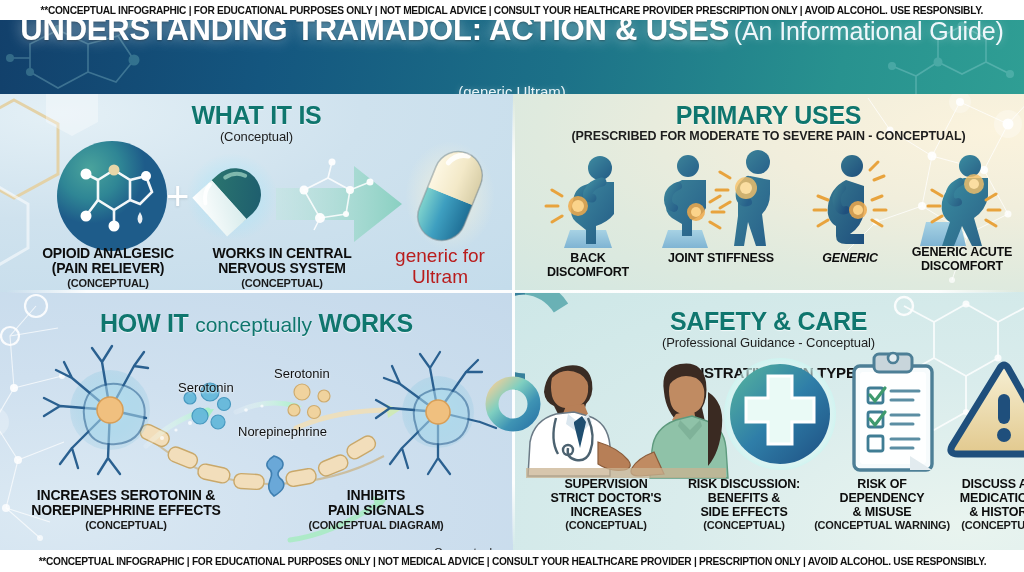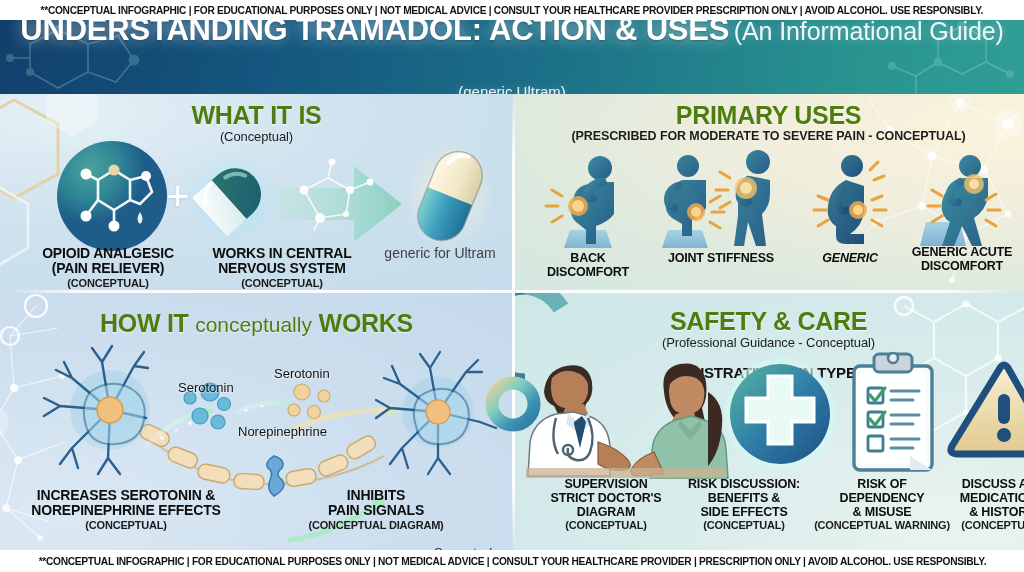--- a/index.html
+++ b/index.html
@@ -88,35 +88,35 @@
     background:linear-gradient(90deg,rgba(255,255,255,0) 0%,rgba(255,255,255,.95) 8%,rgba(255,255,255,.95) 92%,rgba(255,255,255,0) 100%);
     z-index:8;
   }
   .center-ring{
     position:absolute; left:484px; top:281px; width:58px; height:58px; z-index:12;
   }
 
   
   .sec-head{ position:absolute; width:100%; text-align:center; z-index:9; }
   .sec-title{
-    font-size:25px; font-weight:700; color:#4d7c0f; letter-spacing:-0.3px;
+    font-size:25px; font-weight:700; color:#0f766e; letter-spacing:-0.3px;
     line-height:1.05; text-shadow:0 1px 1px rgba(255,255,255,.7);
   }
   .sec-title .light{ font-weight:400; font-size:21px; letter-spacing:0; }
   .sec-sub{
     margin-top:1px; font-size:13px; font-weight:400; color:#1d1d1d; letter-spacing:-0.1px;
   }
   .sec-sub.caps{ font-weight:600; font-size:12.5px; }
 
   
   .cap{ position:absolute; text-align:center; z-index:10; line-height:1.1; }
   .cap .l1{ font-size:14px; font-weight:700; color:#0d0d0d; letter-spacing:-0.2px; }
   .cap .l1.sm{ font-size:12.5px; }
   .cap .l2{ font-size:11px; font-weight:600; color:#1a1a1a; letter-spacing:-0.2px; }
-  .cap .plain{ font-size:14px; font-weight:400; color:#404040; }
+  .cap .plain{ font-size:19px; font-weight:400; color:#b91c1c; }
 
   .illus-pain-types{
     position:absolute; left:513px; top:270px; width:511px; text-align:center; z-index:10;
     font-size:15px; font-weight:700; color:#121212; letter-spacing:-0.2px;
   }
   .credit{
     position:absolute; right:8px; bottom:2px; z-index:20;
     font-size:9.5px; font-weight:700; color:#222; letter-spacing:-0.2px;
   }
   .concept-diagram-note{
@@ -728,21 +728,21 @@
         </linearGradient>
       </defs>
       <path d="M52 10 q4 -6 8 0 L104 88 q4 8 -6 8 L10 96 q-10 0 -6 -8 z" fill="url(#triG)" stroke="#1f4f7c" stroke-width="7" stroke-linejoin="round"></path>
       <rect x="50" y="36" width="12" height="30" rx="6" fill="#1f4f7c"></rect>
       <circle cx="56" cy="77" r="7" fill="#1f4f7c"></circle>
     </svg>
 
     <div class="cap" style="left:518px;top:384px;width:176px;">
       <div class="l1 sm">SUPERVISION</div>
       <div class="l1 sm">STRICT DOCTOR'S</div>
-      <div class="l1 sm">DIAGRAM</div>
+      <div class="l1 sm">INCREASES</div>
       <div class="l2">(CONCEPTUAL)</div>
     </div>
     <div class="cap" style="left:668px;top:384px;width:152px;">
       <div class="l1 sm">RISK DISCUSSION:</div>
       <div class="l1 sm">BENEFITS &amp;</div>
       <div class="l1 sm">SIDE EFFECTS</div>
       <div class="l2">(CONCEPTUAL)</div>
     </div>
     <div class="cap" style="left:808px;top:384px;width:148px;">
       <div class="l1 sm">RISK OF</div>

